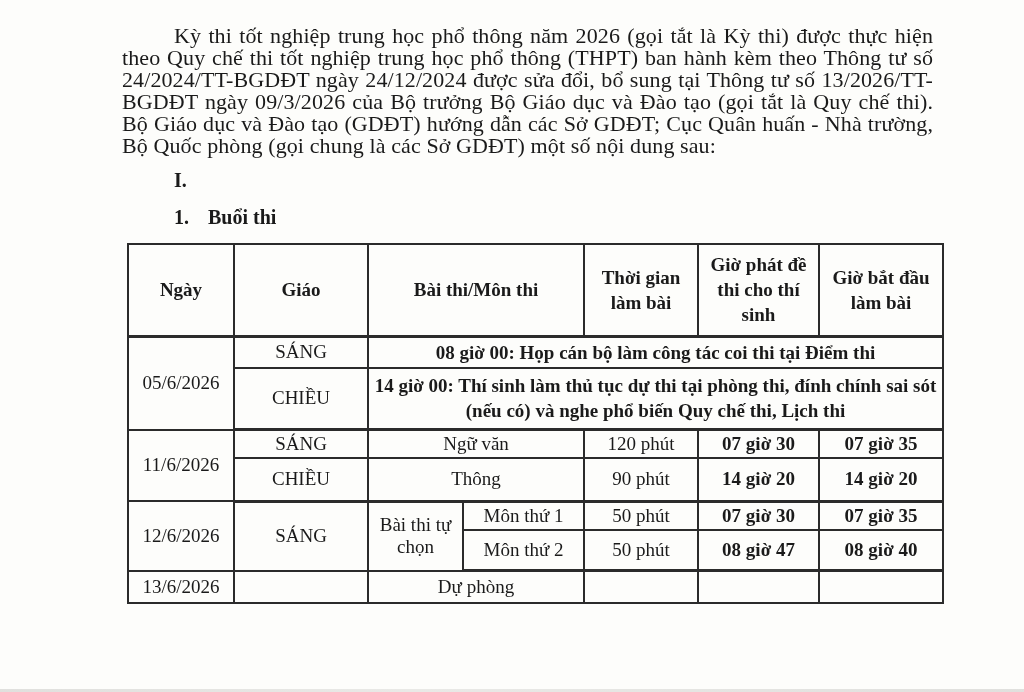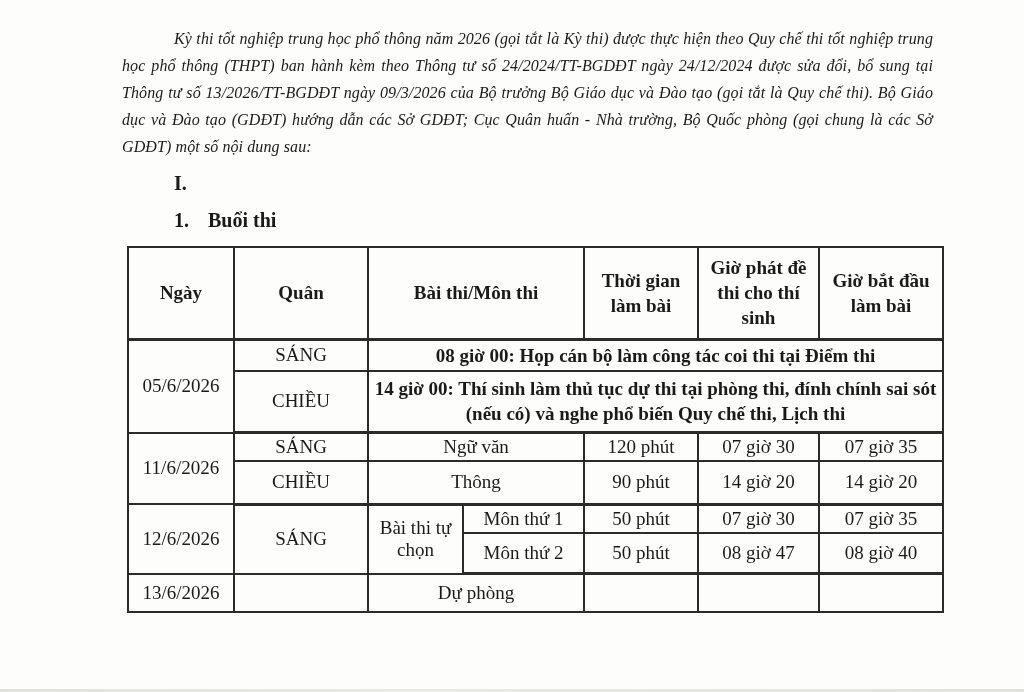--- a/index.html
+++ b/index.html
@@ -9,26 +9,25 @@
     font-family: "Liberation Serif", "DejaVu Serif", serif;
     color: #1a1a1a;
     overflow: hidden;
   }
   .page {
     position: relative;
     width: 1024px; height: 692px;
     padding: 25px 91px 0 122px;
   }
   .intro {
-    font-size: 16px;
-    line-height: 27px;
+    font-size: 22px;
+    line-height: 22px;
     text-align: justify;
     text-indent: 52px;
     letter-spacing: 0.1px;
-    font-style: italic;
   }
   .heading-row {
     display: flex;
     font-weight: bold;
     font-size: 20px;
     line-height: 26px;
   }
   .h-section { margin-top: 10px; padding-left: 52px; }
   .h-section .num { width: 40px; }
   .h-sub { margin-top: 11px; padding-left: 52px; }
@@ -50,26 +49,26 @@
     overflow: hidden;
   }
   table.schedule th {
     font-weight: bold;
     line-height: 25px;
     height: 92px;
     border-bottom-width: 3px;
   }
   tr.sep td { border-bottom-width: 3px; }
   td.left { text-align: left; padding-left: 12px; line-height: 25px; font-weight: bold; }
-  td.bold { font-weight: normal; }
+  td.bold { font-weight: bold; }
   .h50 { height: 50px; }
   .h62 { height: 62px; }
   .h43 { height: 43px; }
   .h41 { height: 41px; }
-  .h38 { height: 38px; }
+  .h38 { height: 32px; }
 
   .scan-bottom {
     position: absolute;
     left: 0; bottom: 0;
     width: 1024px; height: 3px;
     background: linear-gradient(to right, #d9d9d6, #e4e4e1 40%, #d9d9d6);
     opacity: 0.8;
   }
 </style>
 </head>
@@ -94,21 +93,21 @@
       <col style="width:134px">
       <col style="width:95px">
       <col style="width:121px">
       <col style="width:114px">
       <col style="width:121px">
       <col style="width:124px">
     </colgroup>
     <tbody>
         <tr>
       <th>Ngày</th>
-      <th>Quân</th>
+      <th>Giáo</th>
       <th colspan="2">Bài thi/Môn thi</th>
       <th>Thời gian làm bài</th>
       <th>Giờ phát đề thi cho thí sinh</th>
       <th>Giờ bắt đầu làm bài</th>
     </tr>
 
     <tr>
       <td rowspan="2" class="h50">05/6/2026</td>
       <td>SÁNG</td>
       <td colspan="5" class="left">08 giờ 00: Họp cán bộ làm công tác coi thi tại Điểm thi</td>

